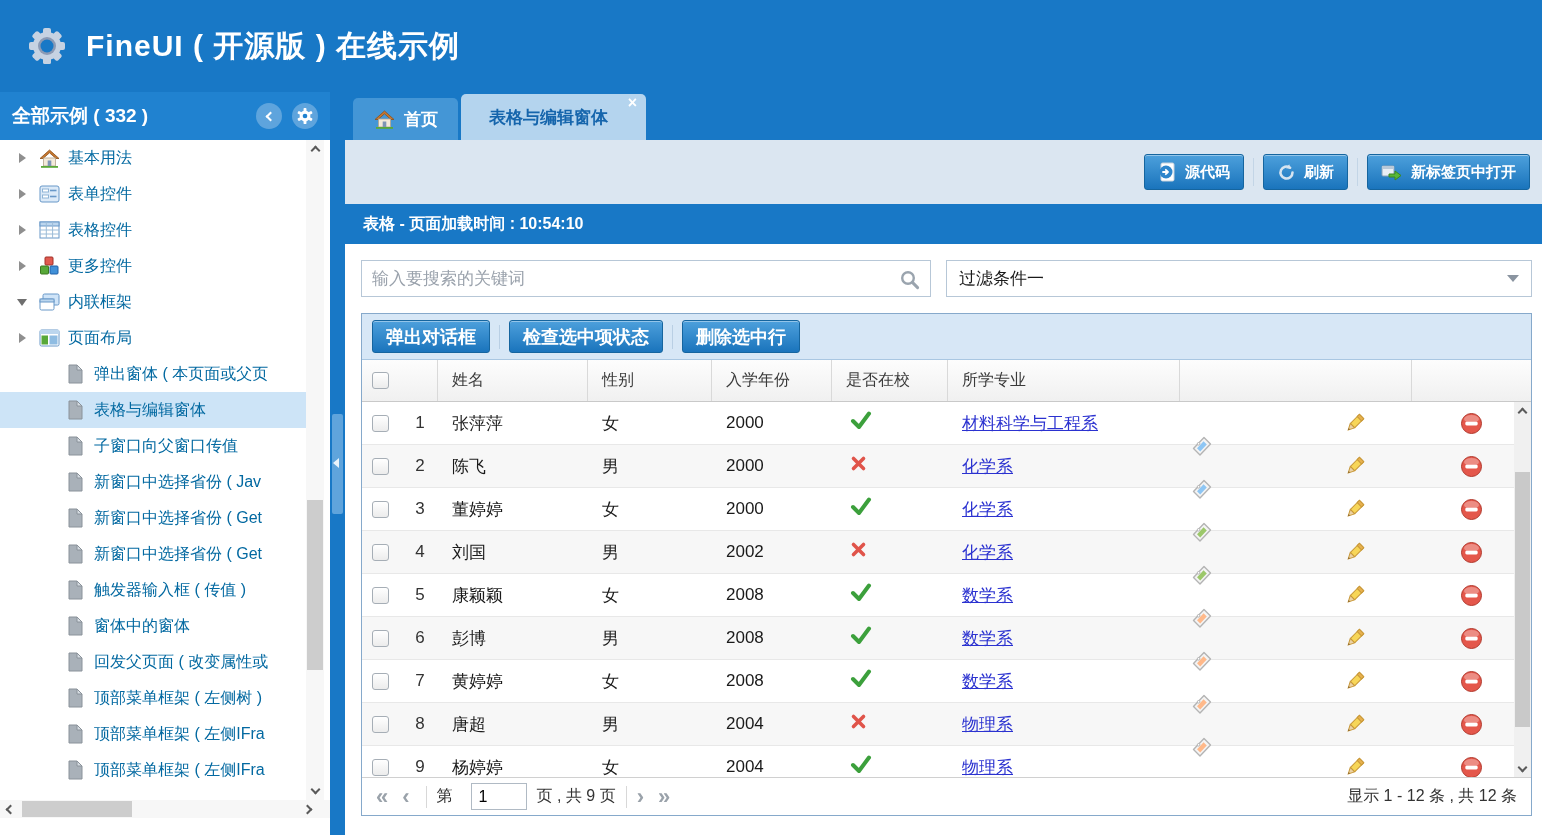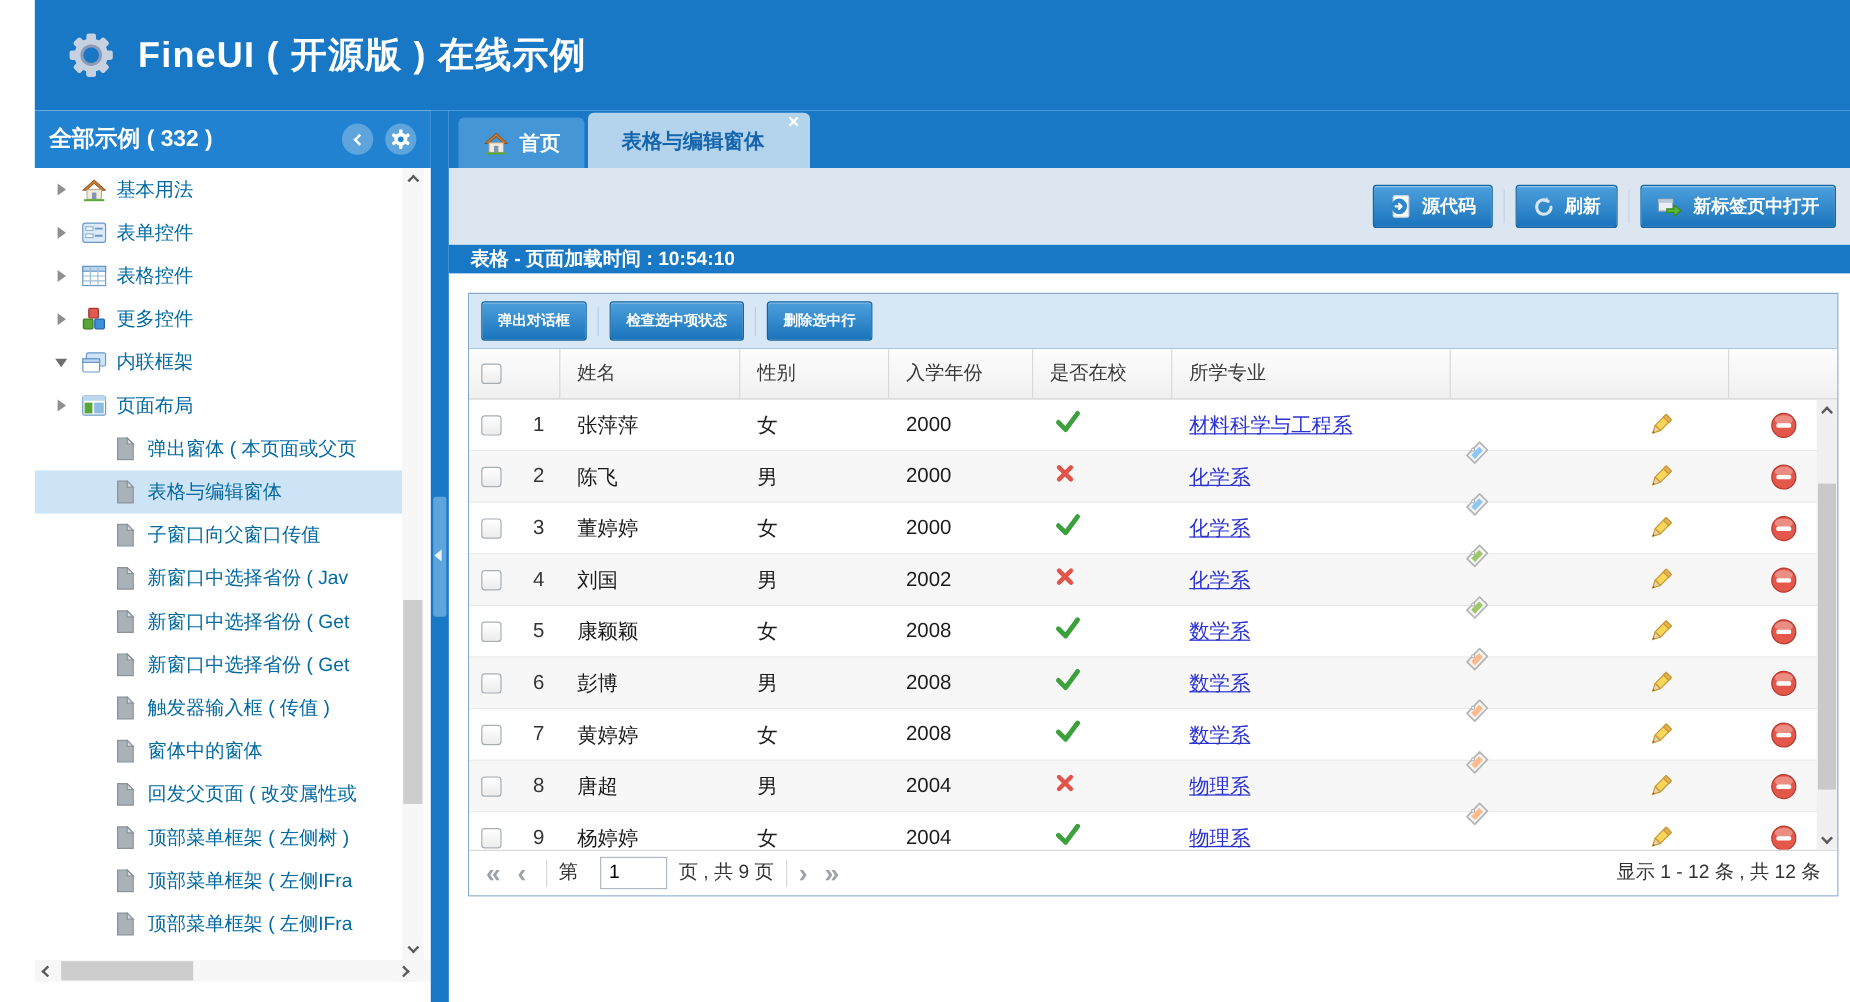--- a/index.html
+++ b/index.html
@@ -1,19 +1,19 @@
 <!DOCTYPE html>
 <html><head>
 <meta charset="utf-8">
 <style>
   * { margin:0; padding:0; box-sizing:border-box; }
   html,body { width:1542px; height:835px; overflow:hidden;
     font-family:"Liberation Sans","DejaVu Sans",sans-serif; background:#fff; }
 
-  .app { width:1542px; height:835px; display:flex; flex-direction:column;padding-left:29px; }
+  .app { width:1542px; height:835px; display:flex; flex-direction:column; }
 
   
   .app-header { height:92px; background:#1878c6; display:flex; align-items:center; padding-left:22px; flex:none; }
   .app-title { color:#fff; font-size:30px; font-weight:bold; margin-left:14px; letter-spacing:1px; }
 
   .app-body { flex:1; display:flex; min-height:0; }
 
   
   .sidebar { width:330px; flex:none; background:#fff; display:flex; flex-direction:column; }
   .sidebar-title { height:48px; flex:none; background:#2082d0; color:#fff; display:flex; align-items:center; padding:0 12px; }
@@ -62,37 +62,37 @@
   .tab.active { height:46px; background:#b4d4ee; color:#1565ac; position:relative; padding:0 38px 0 28px; }
   .tab-close { position:absolute; top:0px; right:9px; color:#fff; font-size:16px; font-weight:bold; cursor:pointer; line-height:18px; }
 
   .toolbar { height:64px; flex:none; background:#dbe6f1; display:flex; align-items:center; justify-content:flex-end; padding-right:12px; }
   .btn { background:linear-gradient(#4da0dc,#1a74bc); border:1px solid #15659f; border-radius:3px; color:#fff;
     font-weight:bold; font-size:15px; height:36px; display:inline-flex; align-items:center; padding:0 13px;
     box-shadow:inset 0 1px 0 rgba(255,255,255,.4); cursor:pointer; font-family:inherit; }
   .btn .bicon { margin-right:8px; display:flex; }
   .tb-sep { width:1px; height:28px; background:#c3d5e6; margin:0 9px; }
 
-  .panel-header { height:24px; flex:none; background:#1878c6; color:#fff; font-weight:bold; font-size:16px;
+  .panel-header { height:40px; flex:none; background:#1878c6; color:#fff; font-weight:bold; font-size:16px;
     display:flex; align-items:center; padding-left:18px; }
 
   .content { flex:1; background:#fff; padding:16px 10px 12px 16px; min-height:0; }
   .filter-row { display:flex; margin-bottom:16px; }
   .search-wrap { width:570px; height:37px; border:1px solid #b7c7d7; display:flex; align-items:center; padding:0 38px 0 10px; position:relative; background:#fff; }
   .search-wrap input { border:none; outline:none; flex:1; font-size:17px; font-family:inherit; color:#333; }
   .search-wrap input::placeholder { color:#9aa2ac; }
   .search-icon { position:absolute; right:10px; top:8px; cursor:pointer; }
   .dropdown { flex:1; margin-left:15px; height:37px; border:1px solid #b7c7d7; display:flex; align-items:center;
     justify-content:space-between; padding:0 12px; font-size:17px; color:#1a1a1a; background:#fff; cursor:pointer; }
   .caret { width:0; height:0; border-left:6px solid transparent; border-right:6px solid transparent; border-top:7px solid #8a94a0; }
 
   
   .grid { border:1px solid #86a9cb; }
   .grid-toolbar { height:46px; background:#d7e7f6; border-bottom:1px solid #a9c7e2; display:flex; align-items:center; padding-left:10px; }
-  .gbtn { height:33px; font-size:12px; }
+  .gbtn { height:33px; font-size:18px; }
   .g-sep { width:1px; height:24px; background:#b9cfe4; margin:0 9px; }
 
   .grid-header { height:42px; display:flex; background:linear-gradient(#fdfdfd,#f0f0f0); border-bottom:1px solid #c9c9c9;
     font-weight:normal; color:#3a3a3a; font-size:16px; }
   .hcell { display:flex; align-items:center; padding-left:14px; border-right:1px solid #d9d9d9; height:100%; }
   .hcell.nr { border-right:none; }
   .c0 { width:40px; flex:none; padding-left:10px!important; }
   .c1 { width:36px; flex:none; justify-content:center; padding-left:0!important; }
   .c2 { width:150px; flex:none; }
   .c3 { width:124px; flex:none; }
@@ -451,20 +451,35 @@
           <span>新标签页中打开</span>
         </button>
       </div>
 
       <div class="panel-header">
         <span>表格 - 页面加载时间 : 10:54:10</span>
       </div>
 
       <div class="content">
 
+        <div class="filter-row">
+          <div class="search-wrap">
+            <input type="text" placeholder="输入要搜索的关键词" style="">
+            <span class="search-icon">
+              <svg width="21" height="21" viewBox="0 0 21 21">
+                <circle cx="9" cy="9" r="5.8" fill="none" stroke="#9aa4ae" stroke-width="2.4"></circle>
+                <line x1="13.4" y1="13.4" x2="18.6" y2="18.6" stroke="#9aa4ae" stroke-width="3" stroke-linecap="round"></line>
+              </svg>
+            </span>
+          </div>
+          <div class="dropdown">
+            <span>过滤条件一</span>
+            <span class="caret"></span>
+          </div>
+        </div>
 
         <div class="grid">
 
           <div class="grid-toolbar">
             <button class="btn gbtn">弹出对话框</button>
             <span class="g-sep"></span>
             <button class="btn gbtn">检查选中项状态</button>
             <span class="g-sep"></span>
             <button class="btn gbtn">删除选中行</button>
           </div>

